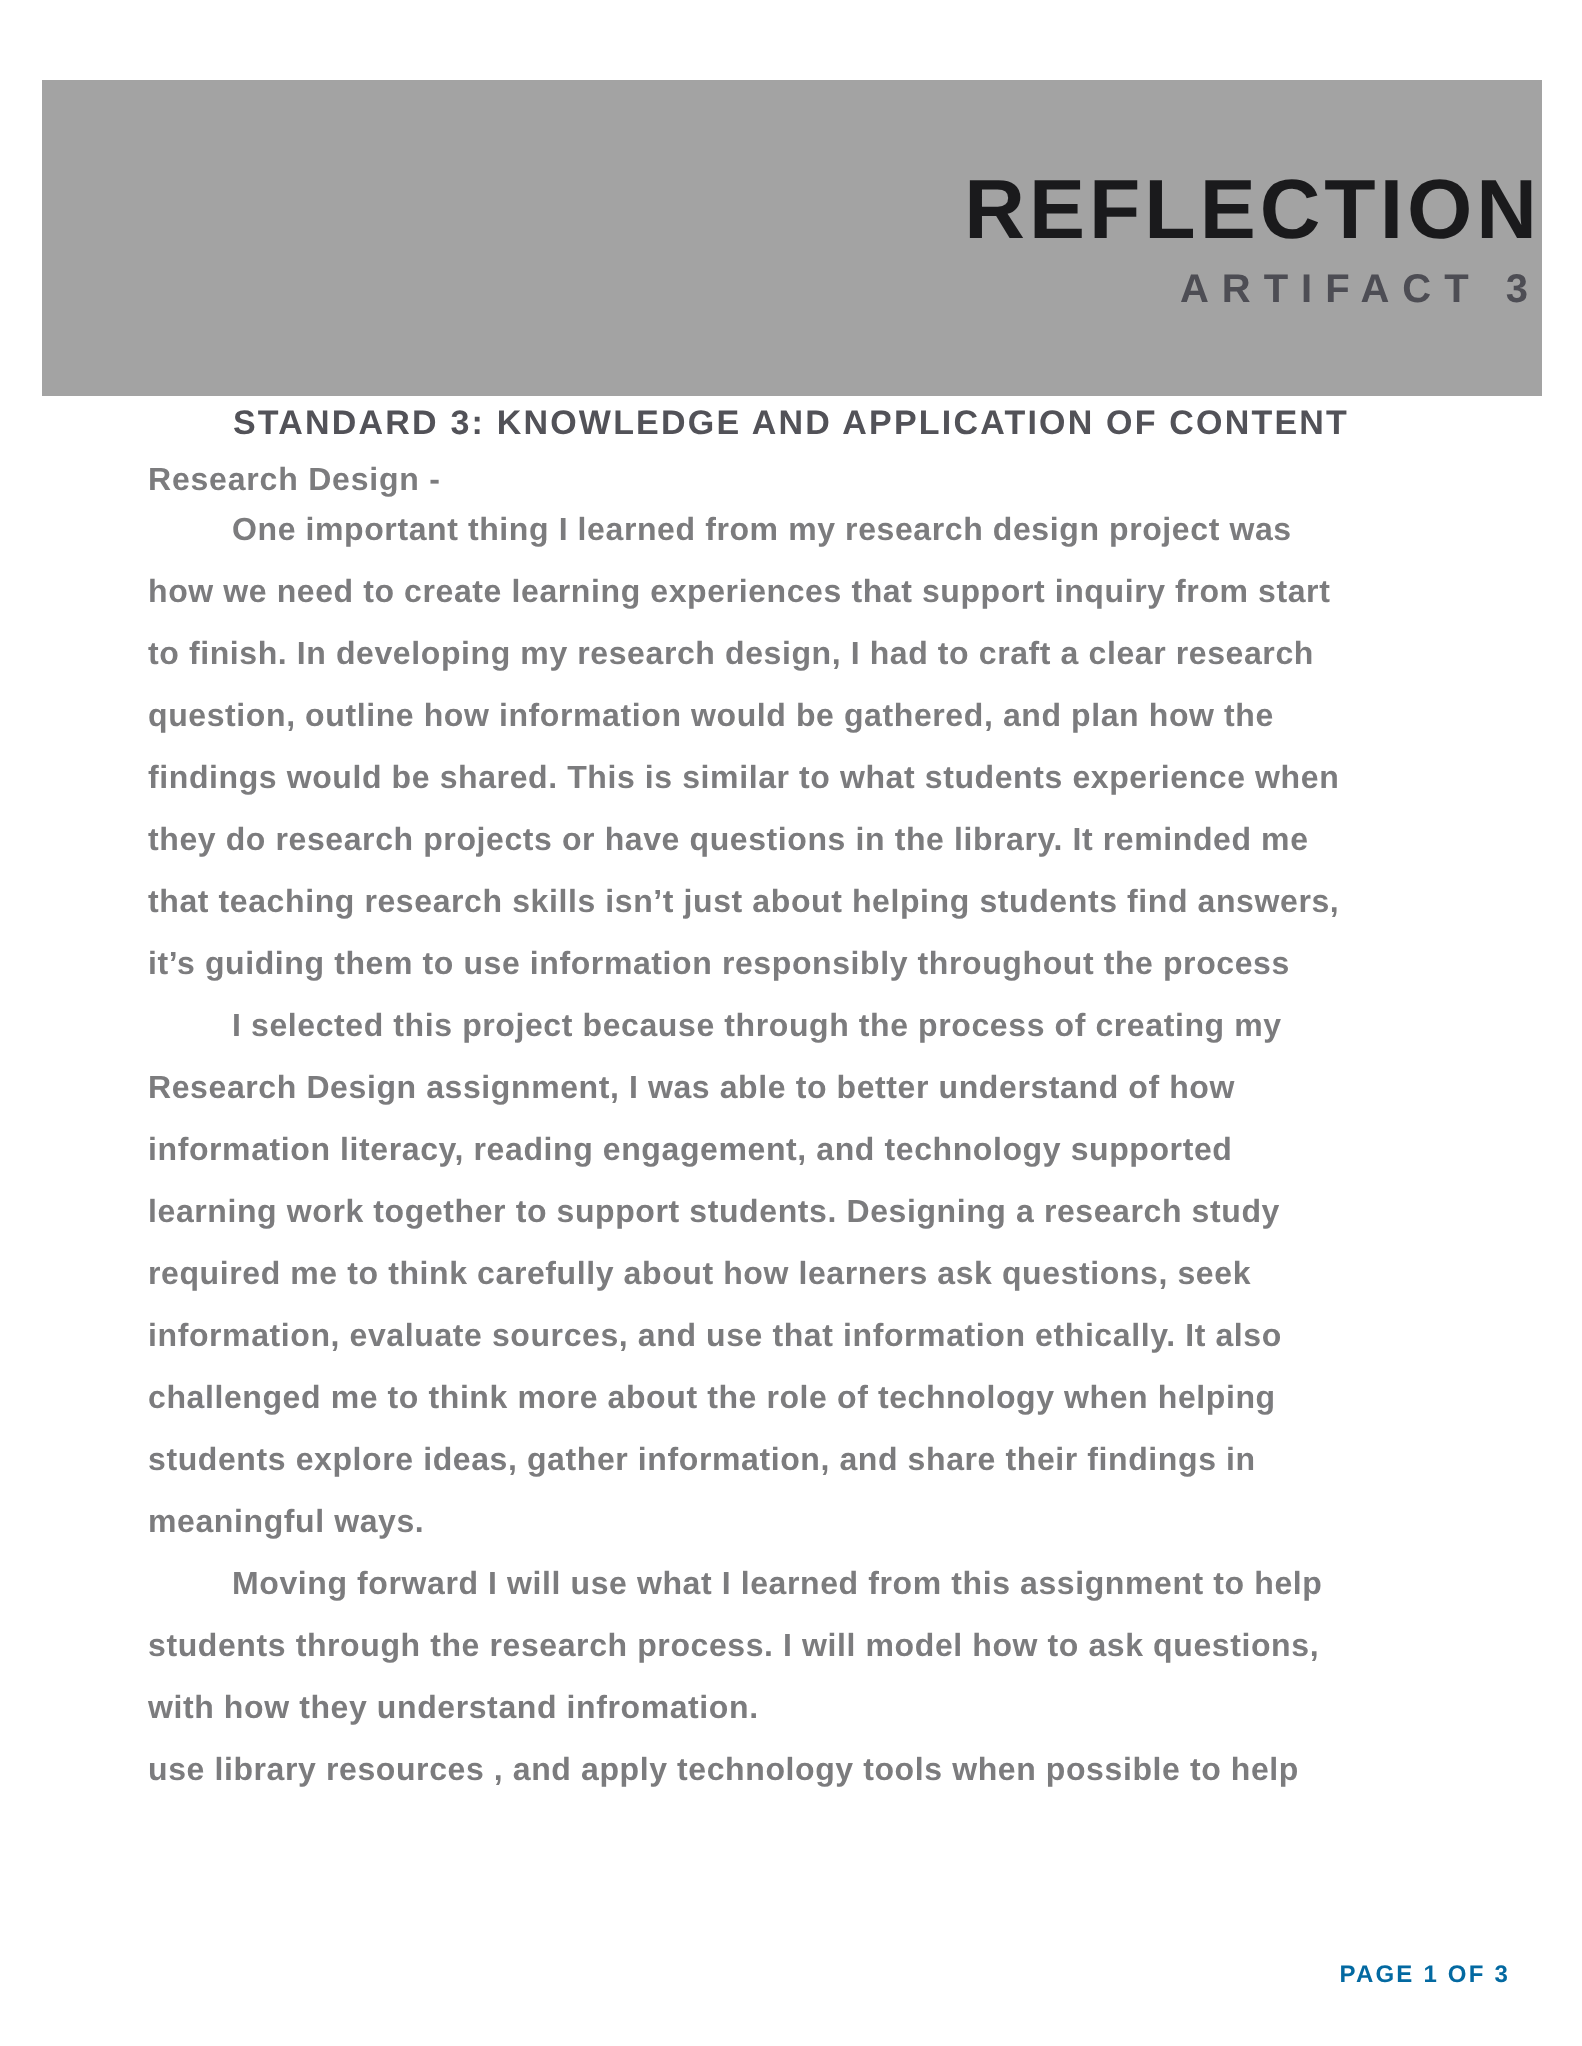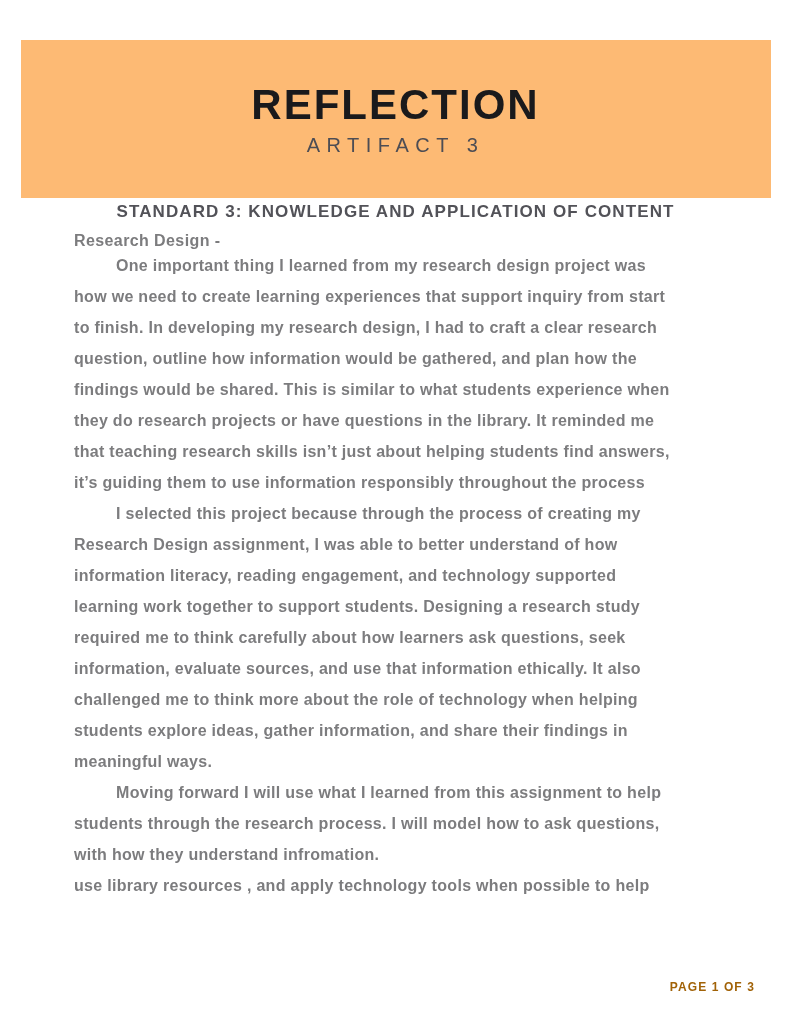--- a/index.html
+++ b/index.html
@@ -25,21 +25,21 @@
     margin: 0;
     font-size: 42px;
     font-weight: 800;
     letter-spacing: 2px;
     color: #1a1a1c;
     line-height: 1;
   }
   .doc-subtitle {
     margin-top: 9px;
     font-size: 20px;
-    font-weight: 400;
+    font-weight: 700;
     letter-spacing: 6.5px;
     color: #4d4d54;
     line-height: 1;
   }
   .std-heading {
     margin-top: 6px;
     text-align: center;
     font-size: 17px;
     font-weight: 700;
     letter-spacing: 1.1px;
@@ -76,21 +76,21 @@
     font-weight: 700;
     letter-spacing: 1.1px;
     color: #202022;
   }
 </style>
 </head>
 <body>
 
 <div class="page">
 
-  <header class="banner" style="background: #fdba74;">
+  <header class="banner" style="background: #a3a3a3; align-items: flex-end;">
     <h1 class="doc-title" style="color: rgb(26, 26, 28);">REFLECTION</h1>
     <div class="doc-subtitle" style="color: rgb(77, 77, 84);">ARTIFACT 3</div>
   </header>
 
   <div class="std-heading" style="color: rgb(82, 82, 88);">STANDARD 3: KNOWLEDGE AND APPLICATION OF CONTENT</div>
 
   <main class="content">
     <div class="section-label">Research Design -</div>
 
     <div class="para">
@@ -117,15 +117,15 @@
     </div>
 
     <div class="para">
       <div class="line indent">Moving forward I will use what I learned from this assignment to help</div>
       <div class="line">students through the research process. I will model how to ask questions,</div>
       <div class="line">with how they understand infromation.</div>
       <div class="line">use library resources , and apply technology tools when possible to help</div>
     </div>
   </main>
 
-  <footer class="page-footer" style="color: #a16207;">PAGE 1 OF 3</footer>
+  <footer class="page-footer" style="color: #0369a1;">PAGE 1 OF 3</footer>
 
 </div>
 
 </body></html>

